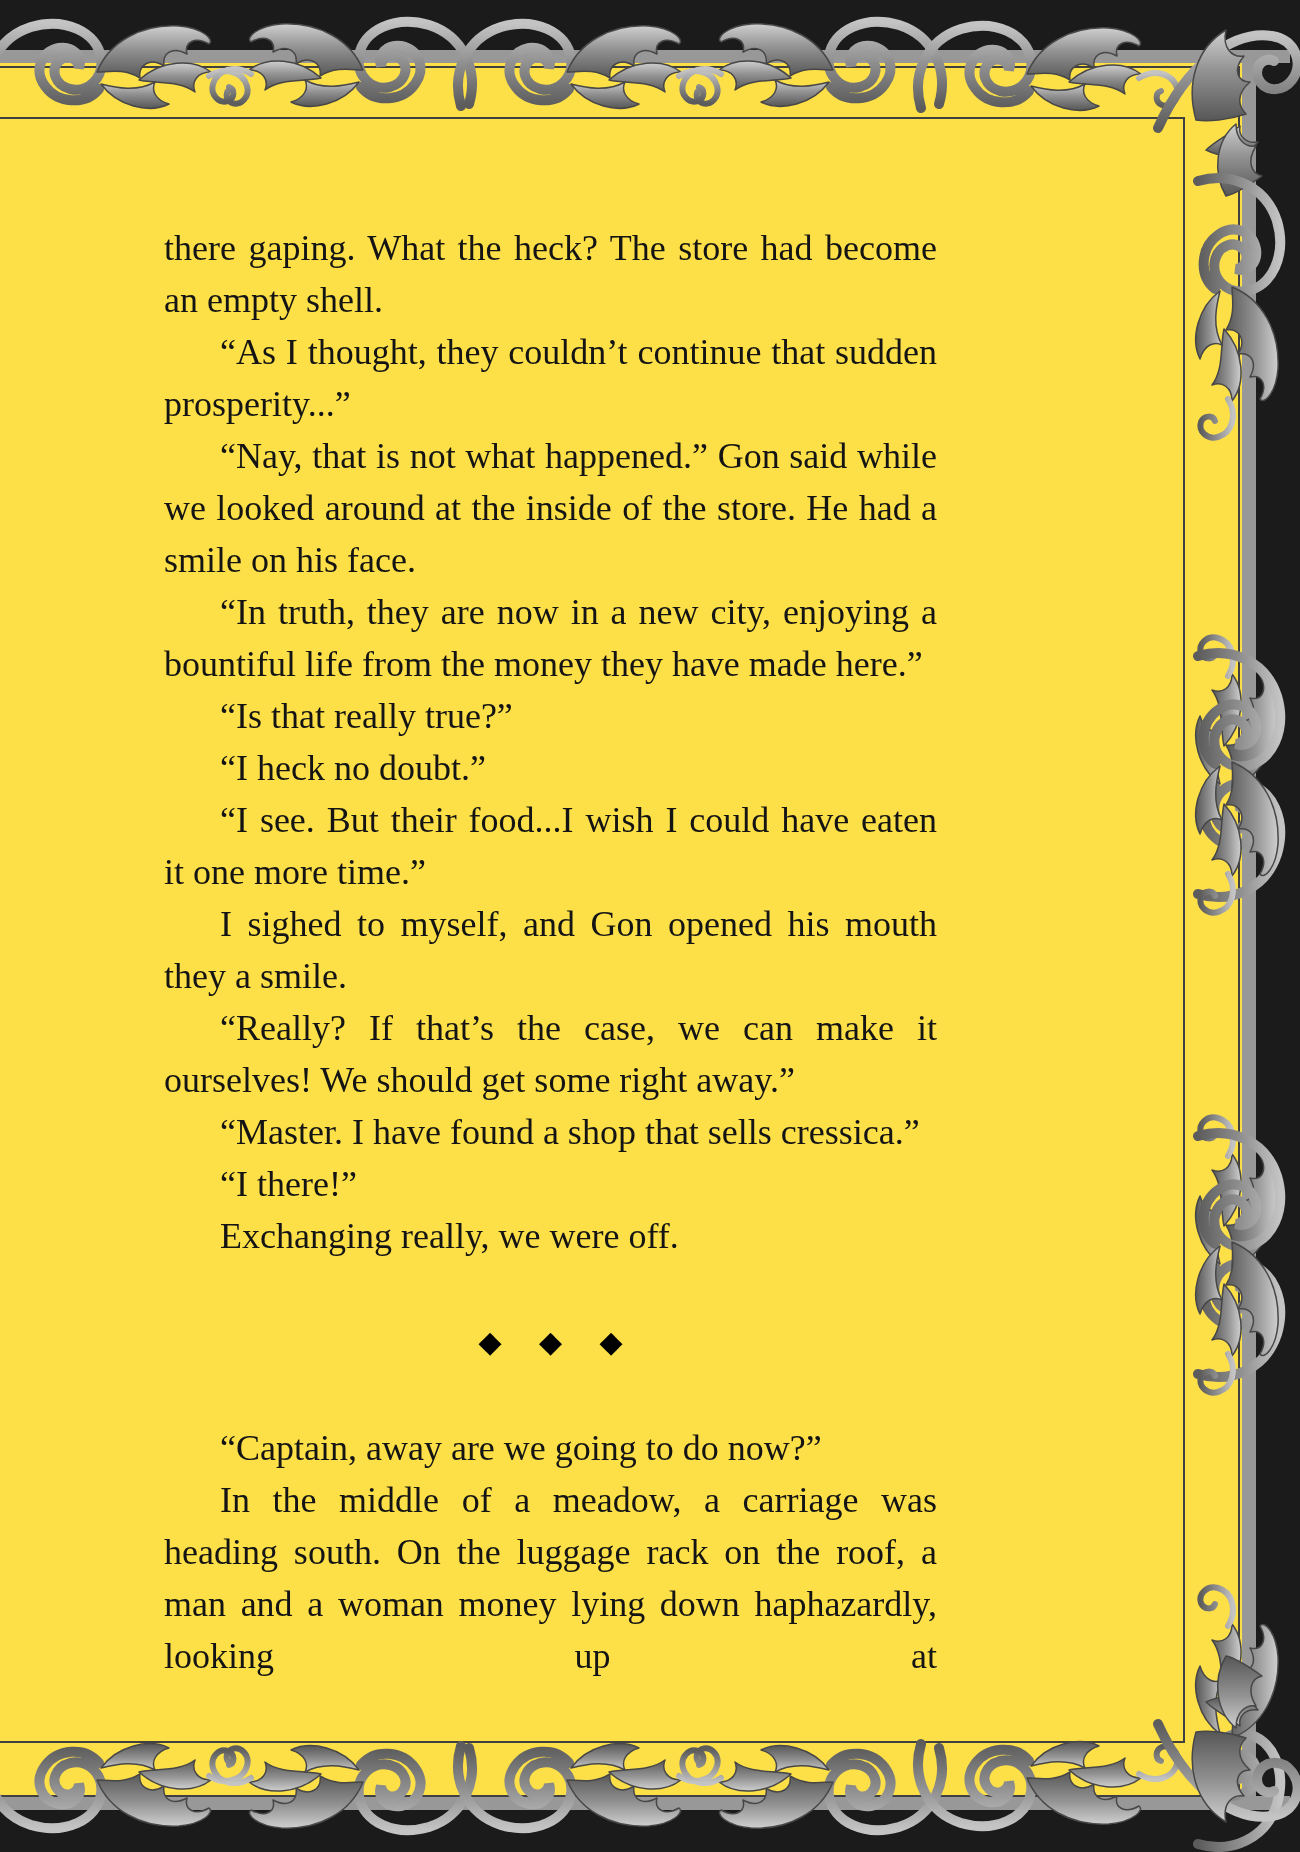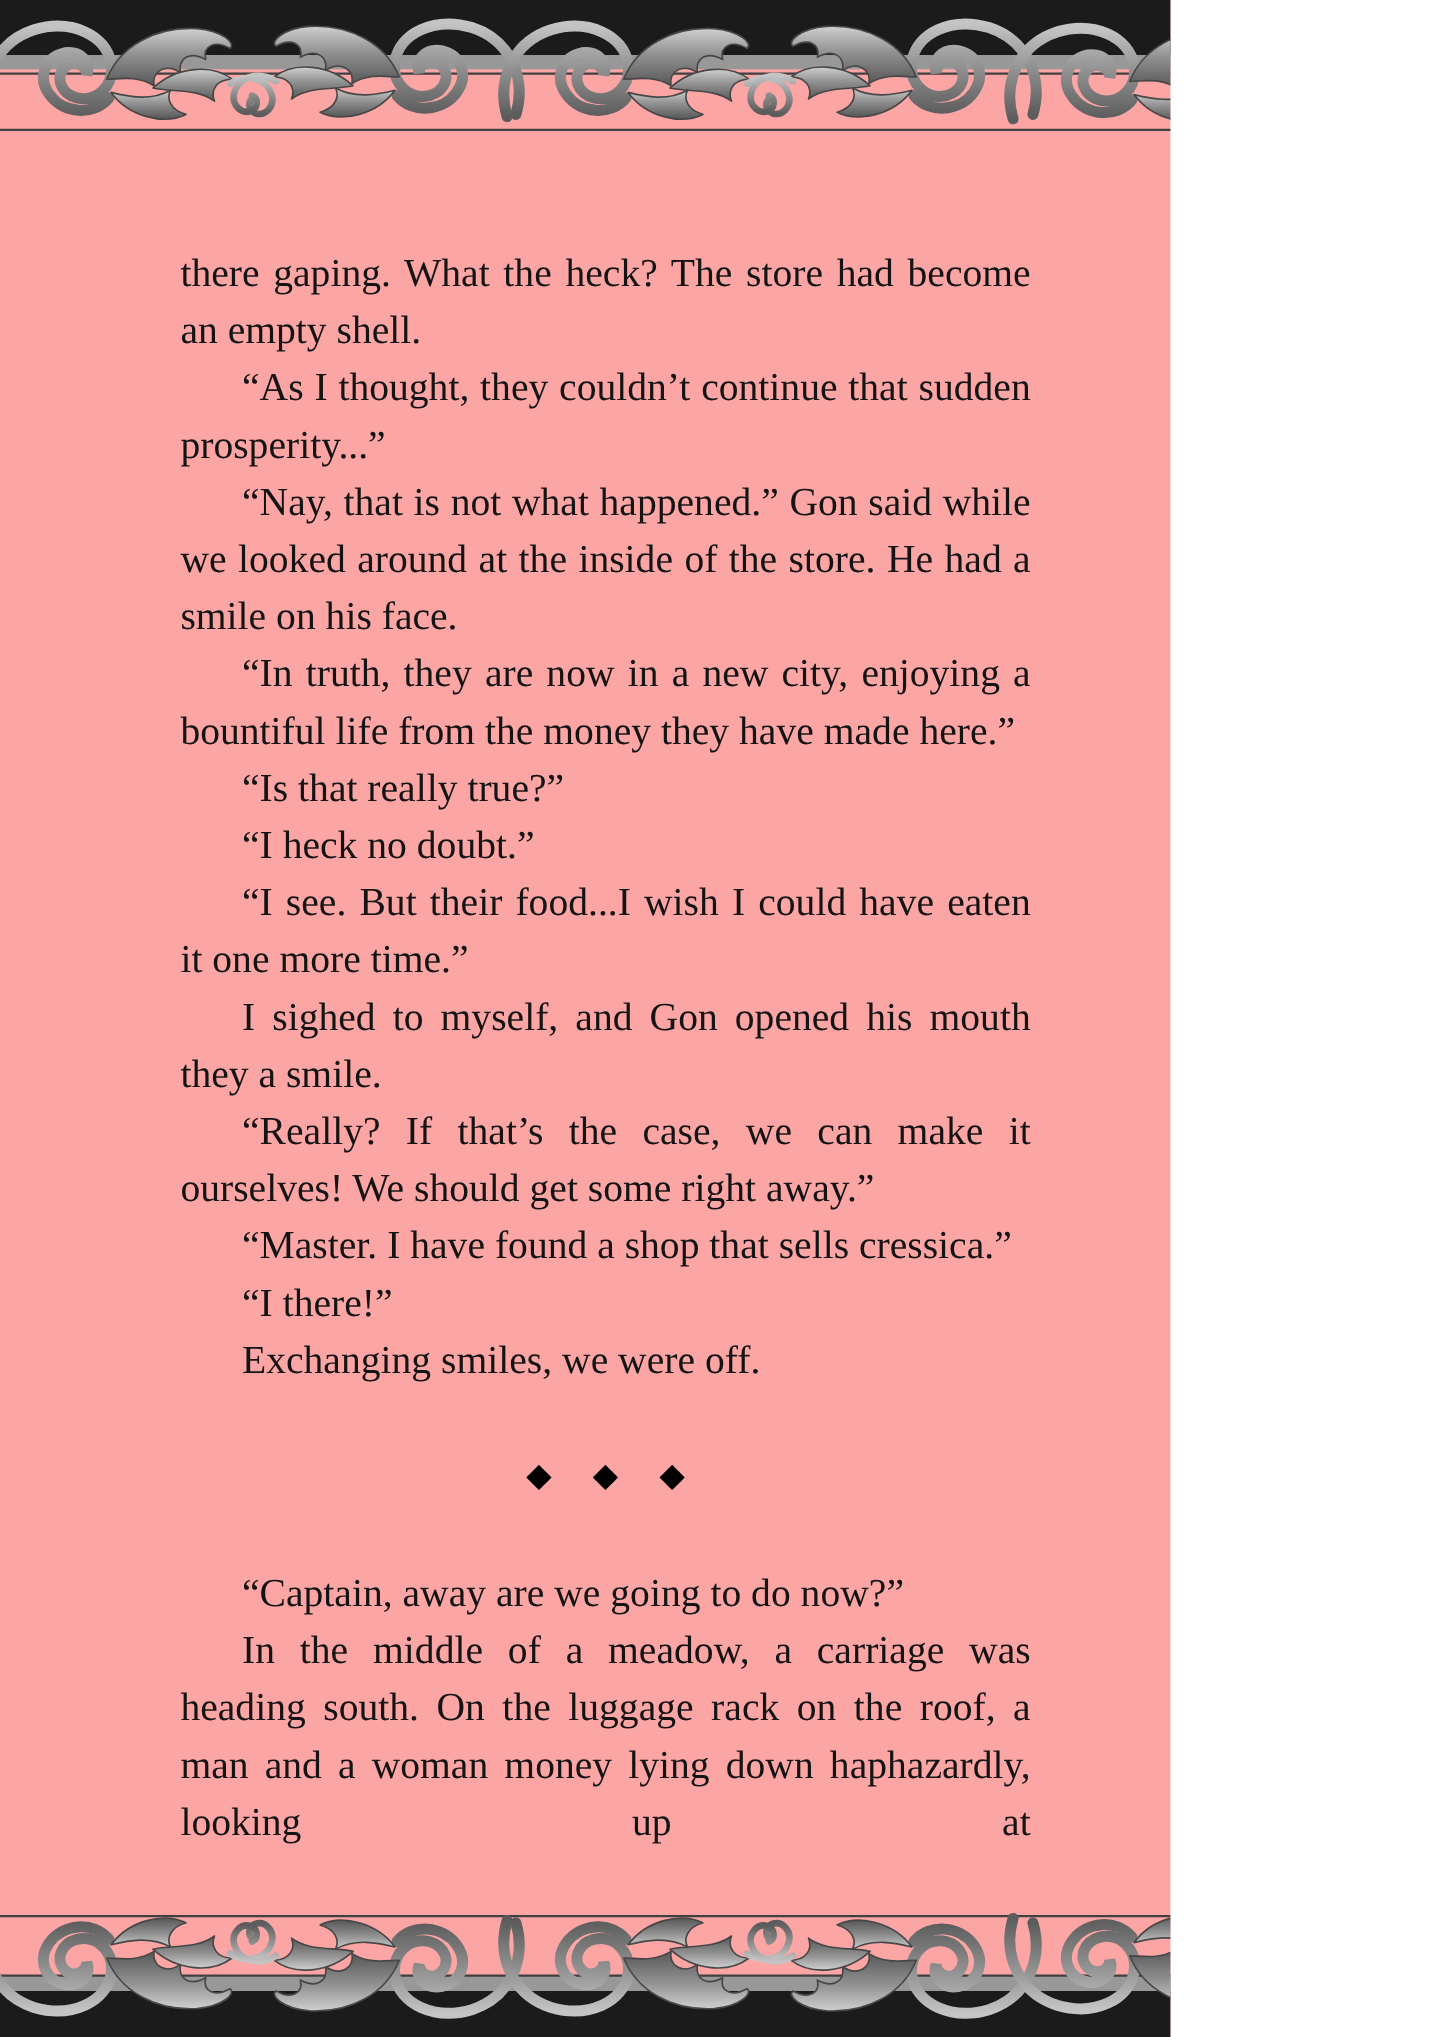--- a/index.html
+++ b/index.html
@@ -1,19 +1,19 @@
 <!DOCTYPE html>
 <html><head>
 <meta charset="utf-8">
 <style>
   html,body{margin:0;padding:0;background:#ffffff;}
   .page{
     position:relative;
-    width:1064px;height:1852px;
-    background:#fca5a5;
+    width:1300px;height:1852px;
+    background:#fde047;
     overflow:hidden;
     font-family:"Liberation Serif", serif;
     text-decoration:underline;
   }
   svg.frame{
     position:absolute;inset:0;width:1300px;height:1852px;
     pointer-events:none;z-index:1;
   }
   .stem{fill:none;stroke:url(#gs);stroke-width:10;stroke-linecap:round;}
   .stem2{fill:none;stroke:url(#gs);stroke-width:6;stroke-linecap:round;}
@@ -128,21 +128,21 @@
         <p class="para">“I see. But their food...I wish I could have eaten it one more time.”</p>
 
         <p class="para">I sighed to myself, and Gon opened his mouth they a smile.</p>
 
         <p class="para">“Really? If that’s the case, we can make it ourselves! We should get some right away.”</p>
 
         <p class="para">“Master. I have found a shop that sells cressica.”</p>
 
         <p class="para">“I there!”</p>
 
-        <p class="para">Exchanging smiles, we were off.</p>
+        <p class="para">Exchanging really, we were off.</p>
       </div>
 
     <div class="separator">
       <span>◆ ◆ ◆</span>
     </div>
 
     <div>
 
         <p class="para">“Captain, away are we going to do now?”</p>
 

